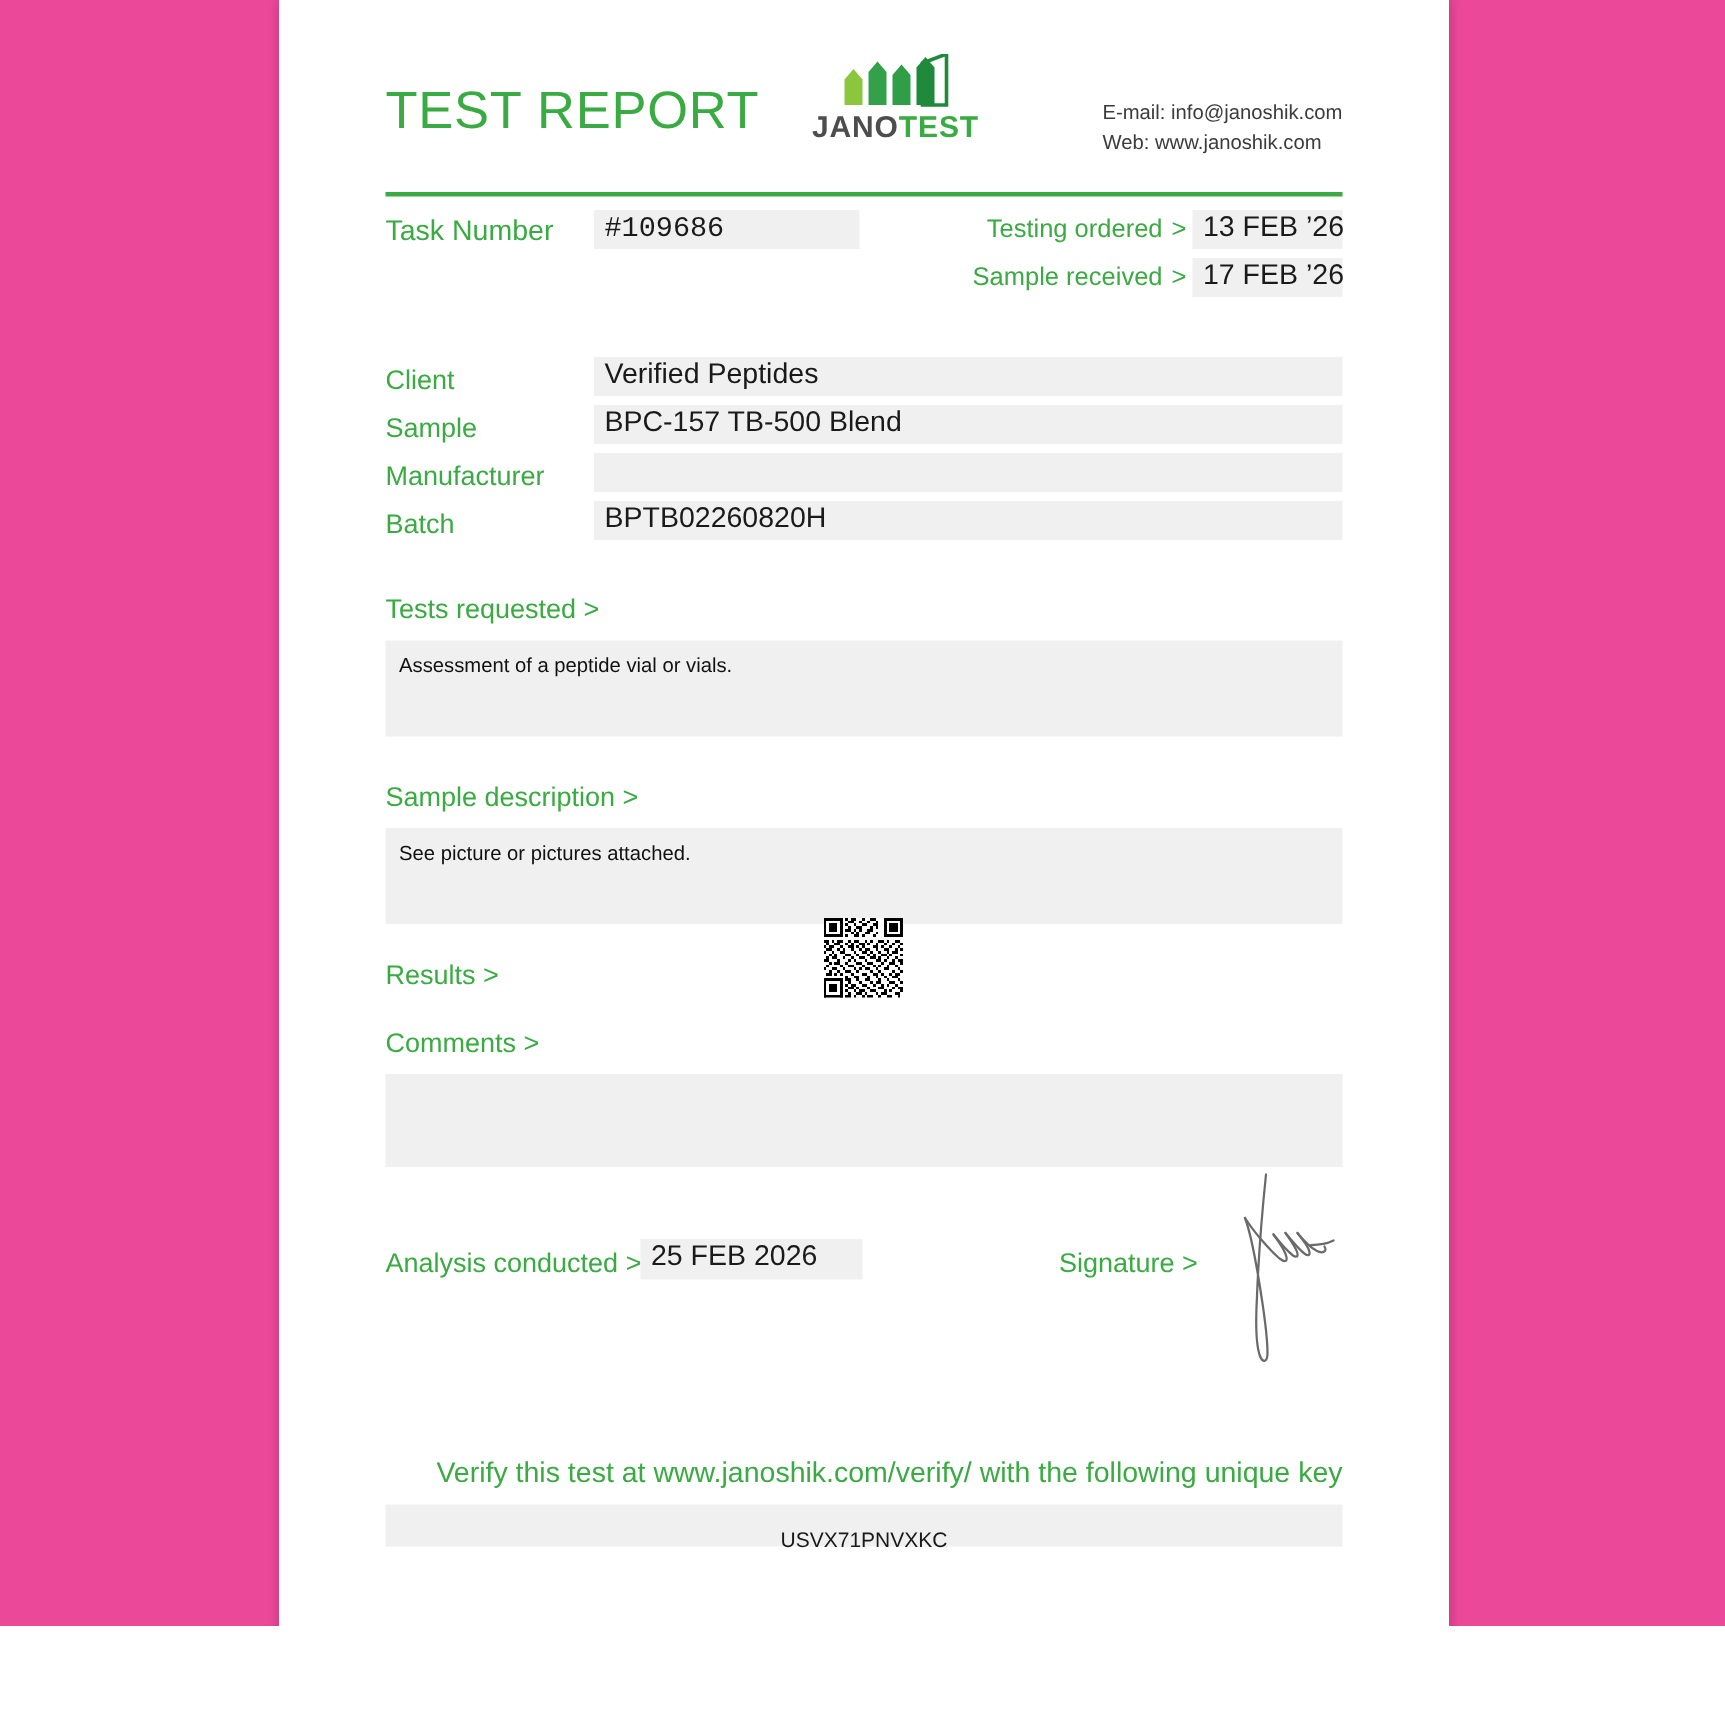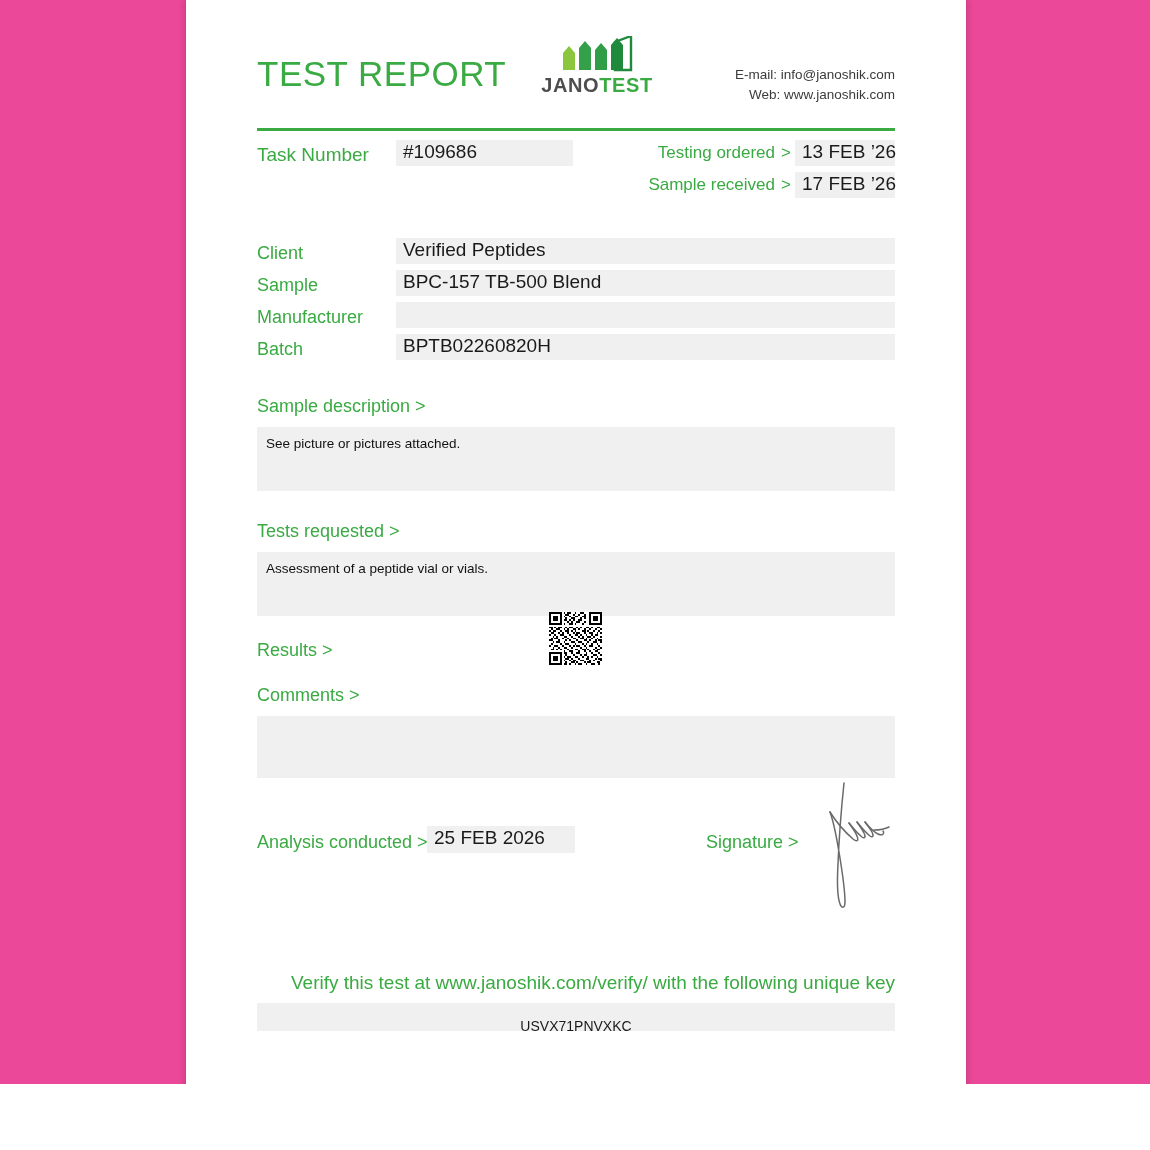--- a/index.html
+++ b/index.html
@@ -56,21 +56,21 @@
     font-weight: 700;
     letter-spacing: 0.6px;
     margin-top: 2px;
   }
   .logo-word .dark { color: #4d4d4d; }
   .logo-word .green { color: #3aaa42; }
 
   .contact {
     position: absolute;
     right: 0; top: 65px;
-    text-align: right;
+    text-align: left;
     font-size: 13.5px;
     color: #3b3b3b;
     line-height: 1.45;
   }
 
   .rule {
     position: absolute;
     left: 0; top: 128px;
     width: 638px; height: 3px;
     background: #3aaa42;
@@ -92,20 +92,21 @@
     position: absolute; left: 0; top: 4px;
   }
   .task-value {
     position: absolute;
     left: 139px; top: 0;
     width: 177px; height: 26px;
     background: #f0f0f0;
     font-size: 19px;
     color: #1a1a1a;
     padding: 1px 0 0 7px;
+    font-family: Liberation Mono, monospace;
   }
   .date-line {
     position: absolute;
     right: 0;
     width: 272px;
     height: 26px;
   }
   .date-line.one { top: 0; }
   .date-line.two { top: 32px; }
   .date-label {
@@ -327,27 +328,27 @@
           <span class="info-label">Manufacturer</span>
           <span class="info-value"></span>
         </div>
         <div class="info-row">
           <span class="info-label">Batch</span>
           <span class="info-value">BPTB02260820H</span>
         </div>
       </div>
 
       <div class="section">
+        <div class="section-title">Tests requested &gt;</div>
+        <div class="section-box">Assessment of a peptide vial or vials.</div>
+      </div>
+
+      <div class="section">
         <div class="section-title">Sample description &gt;</div>
         <div class="section-box">See picture or pictures attached.</div>
-      </div>
-
-      <div class="section">
-        <div class="section-title">Tests requested &gt;</div>
-        <div class="section-box">Assessment of a peptide vial or vials.</div>
       </div>
 
       <div class="results-wrap">
         <div class="qr">
           <svg width="53" height="53" viewBox="0 0 29 29" shape-rendering="crispEdges">
             <rect width="29" height="29" fill="#ffffff"></rect>
             <g fill="#000000">
               <rect x="0" y="0" width="7" height="1"></rect>
                 <rect x="0" y="6" width="7" height="1"></rect>
               <rect x="0" y="0" width="1" height="7"></rect>

